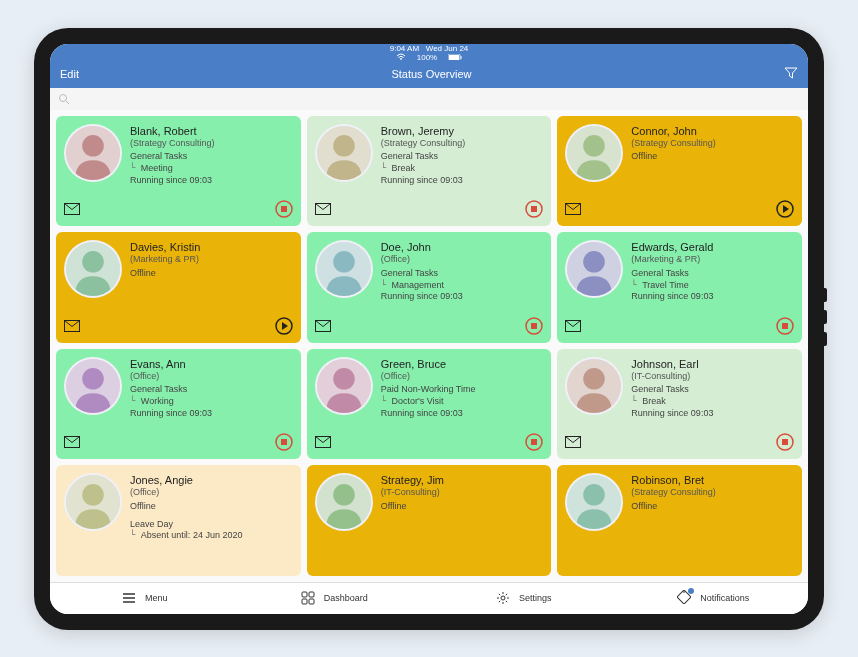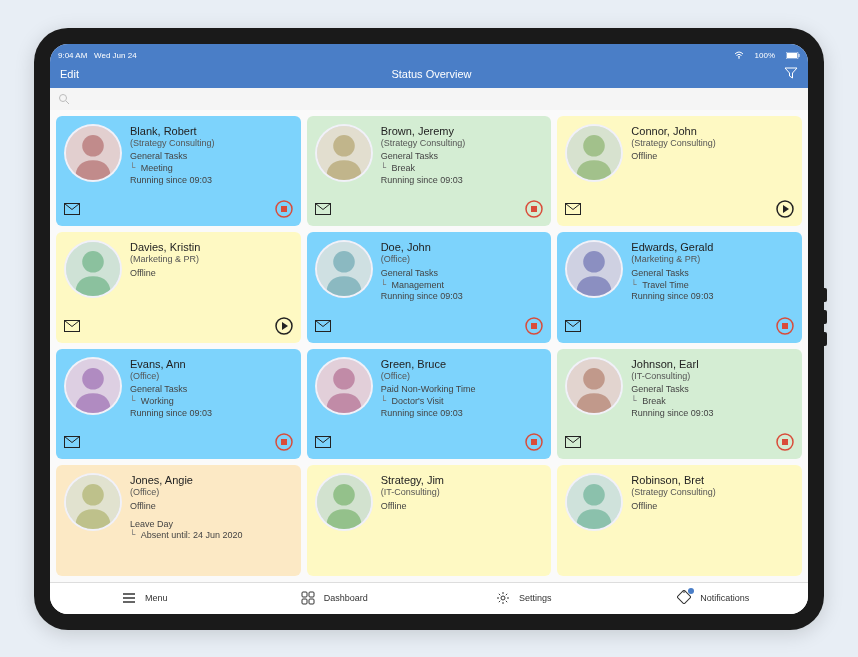--- a/index.html
+++ b/index.html
@@ -41,24 +41,25 @@
     border-radius: 18px;
     overflow: hidden;
     display: flex;
     flex-direction: column;
   }
   .status-bar {
     height: 16px;
     background: #4a7ec7;
     color: #fff;
     display: flex;
-    align-items: flex-end;
+    align-items: center;
     justify-content: space-between;
     font-size: 8px;
     padding: 0 8px;
+    flex-direction: column;
   }
   .status-right { display: flex; align-items: center; gap: 11px; }
   .nav-bar {
     height: 28px;
     background: #4a7ec7;
     color: #fff;
     display: flex;
     align-items: center;
     justify-content: space-between;
     padding: 0 10px;
@@ -85,23 +86,23 @@
   .card {
     border-radius: 6px;
     padding: 8px;
     display: flex;
     flex-direction: column;
     min-height: 106px;
     font-size: 9px;
     color: #333;
     position: relative;
   }
-  .card.blue  { background: #7dd3fc; }
+  .card.blue  { background: #86efac; }
   .card.green { background: #d4edd3; }
-  .card.grey  { background: #fef9c3; }
+  .card.grey  { background: #eab308; }
   .card.orange{ background: #fce9c5; }
   .card-top {
     display: flex;
   }
   .avatar {
     width: 58px;
     height: 58px;
     border-radius: 50%;
     background: #dde;
     flex-shrink: 0;

